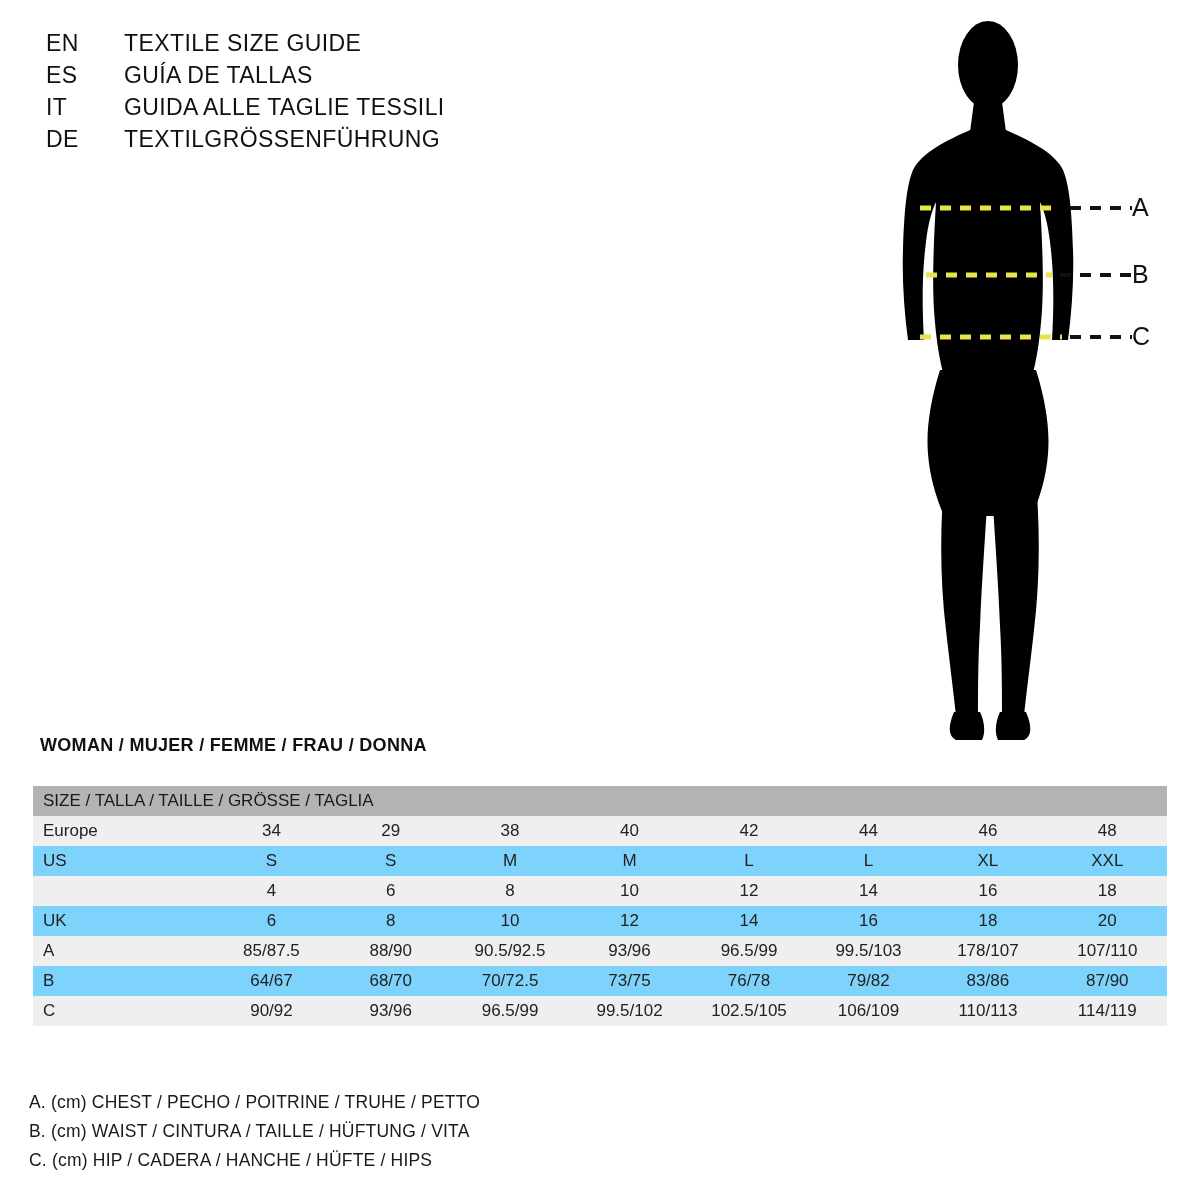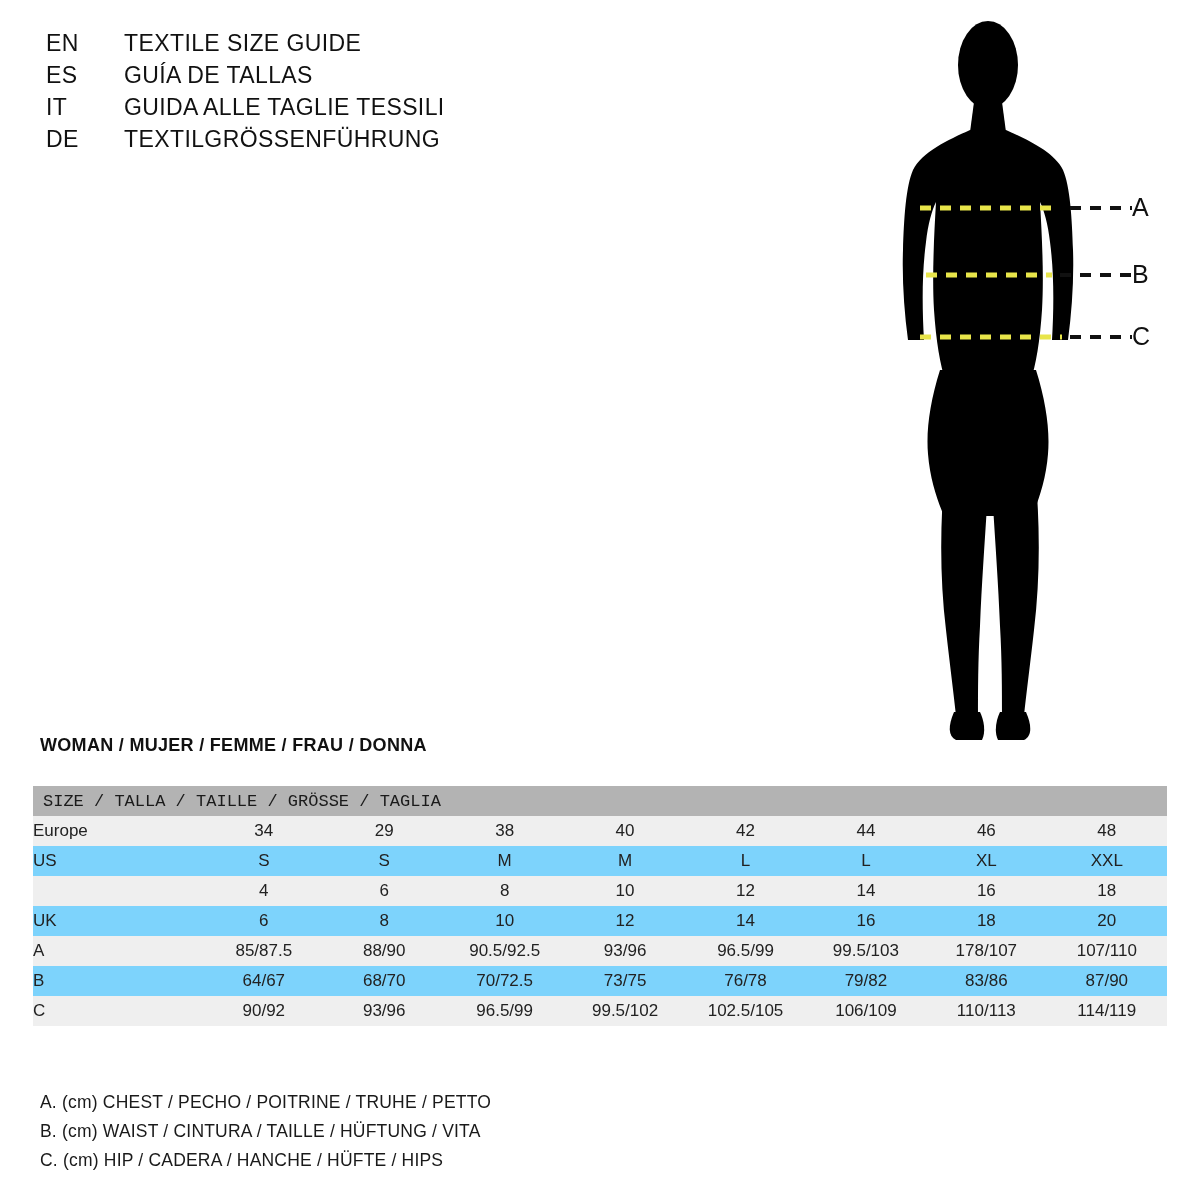--- a/index.html
+++ b/index.html
@@ -89,40 +89,40 @@
     text-align: center;
     vertical-align: middle;
   }
   .size-table th.head-cell {
     background: #b3b3b3;
     text-align: left;
     padding-left: 10px;
     font-size: 17px;
     color: #1a1a1a;
     height: 30px;
-    font-family: Liberation Mono, monospace;
   }
   .size-table tr.row-alt td {
     background: #efefef;
   }
   .size-table tr.row-plain td {
     background: #7dd3fc;
   }
   .size-table td.label-cell {
     text-align: left;
+    padding-left: 10px;
     width: 170px;
   }
   .size-table td.val {
     width: 120px;
   }
 
   
   .notes {
     position: absolute;
-    left: 40px;
+    left: 29px;
     top: 1092px;
     width: 700px;
   }
   .note-line {
     font-size: 17.5px;
     letter-spacing: 0.2px;
     color: #1a1a1a;
     height: 29px;
     white-space: nowrap;
   }

